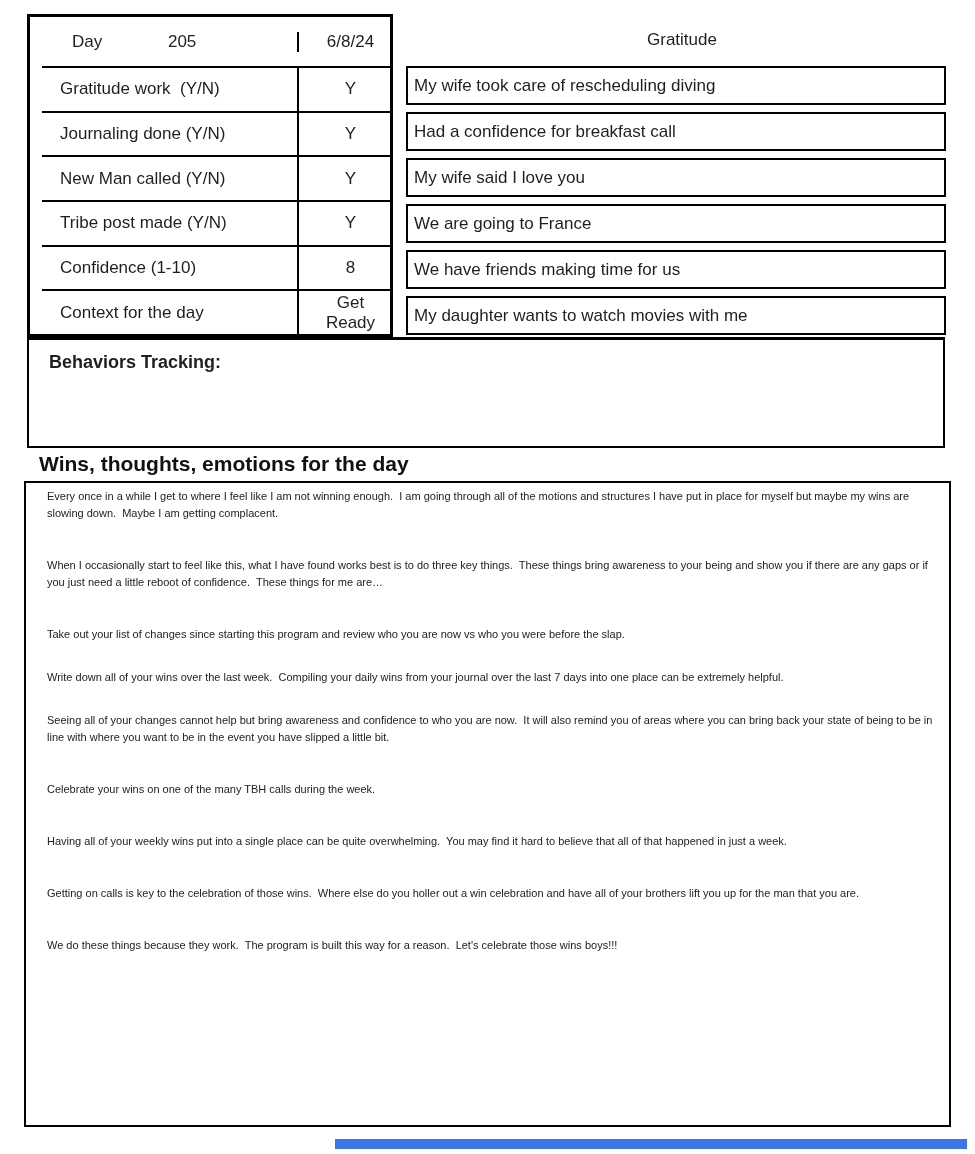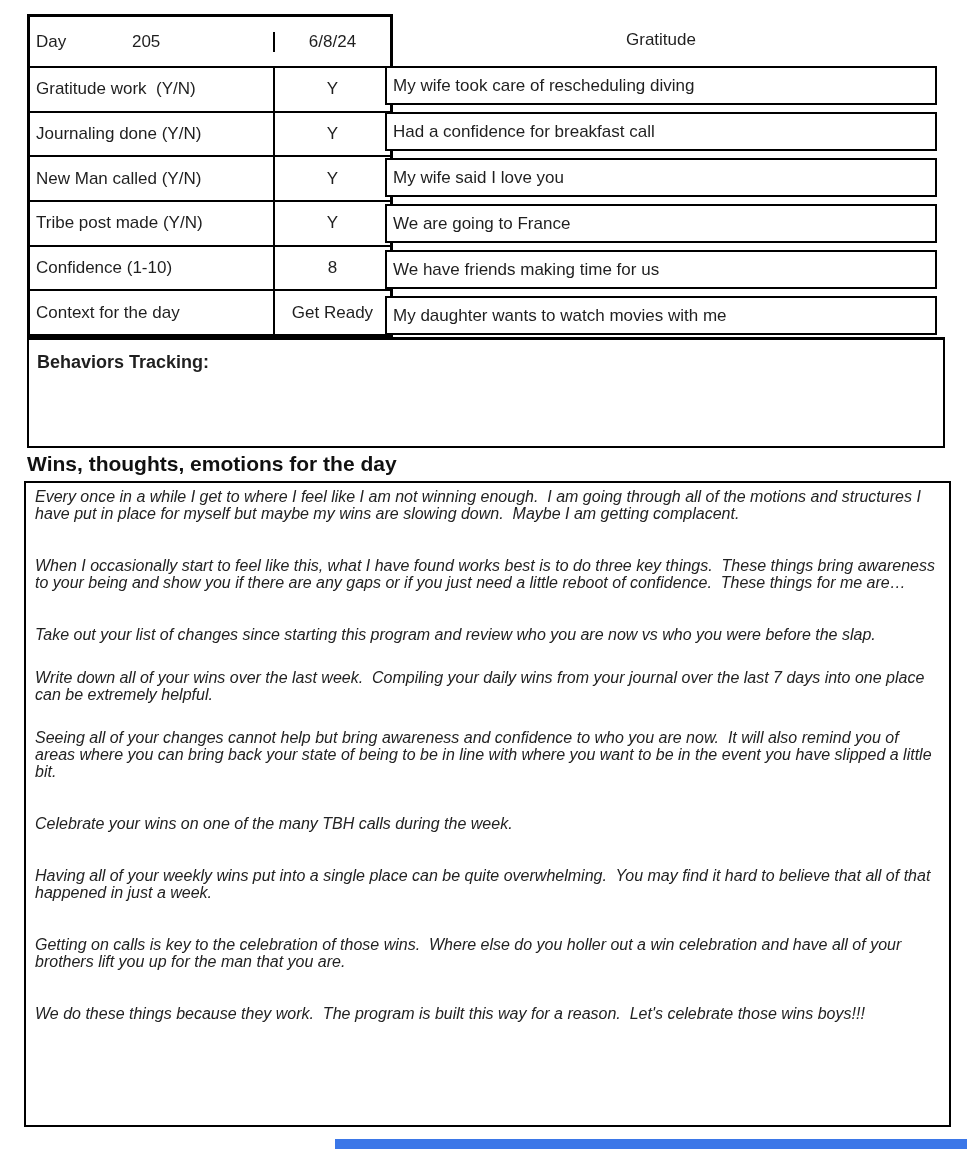--- a/index.html
+++ b/index.html
@@ -1,15 +1,15 @@
 <!DOCTYPE html>
 <html><head>
 <meta charset="utf-8">
 <style>
-  * { box-sizing: border-box; }
+  * { box-sizing: border-box; padding-left: 12px; }
   html, body { margin: 0; padding: 0; background: #ffffff; }
   .page {
     position: relative;
     width: 975px;
     height: 1154px;
     background: #ffffff;
     font-family: "Liberation Sans", sans-serif;
     color: #1f1f1f;
     overflow: hidden;
   }
@@ -36,21 +36,21 @@
   .t-value {
     flex: 1; border-left: 2px solid #000;
     display: flex; align-items: center; justify-content: center;
     text-align: center;
     margin-left: 19px;
   }
 
   
   .gratitude {
     position: absolute;
-    left: 385px; top: 14px;
+    left: 394px; top: 14px;
     width: 552px;
     font-size: 17px;
   }
   .g-header { height: 52px; display: flex; align-items: center; justify-content: center; }
   .g-row {
     height: 39px; margin-bottom: 7px;
     border: 2px solid #000;
     display: flex; align-items: center;
     padding-left: 6px;
     background: #fff;
@@ -73,24 +73,23 @@
     position: absolute;
     left: 27px; top: 452px;
     font-size: 21px; font-weight: bold; color: #111;
   }
   .essay {
     position: absolute;
     left: 24px; top: 481px;
     width: 927px; height: 646px;
     border: 2px solid #000;
     padding: 5px 9px;
-    font-size: 16px;
+    font-size: 11px;
     line-height: 17px;
     color: #222;
-    font-style: italic;
   }
   .essay p { margin: 0; white-space: pre-wrap; }
   .essay p + p { margin-top: 35px; }
   .essay p:nth-of-type(4), .essay p:nth-of-type(5) { margin-top: 26px; }
 
   
   .bottom-blue {
     position: absolute;
     left: 335px; top: 1139px;
     width: 632px; height: 10px;

